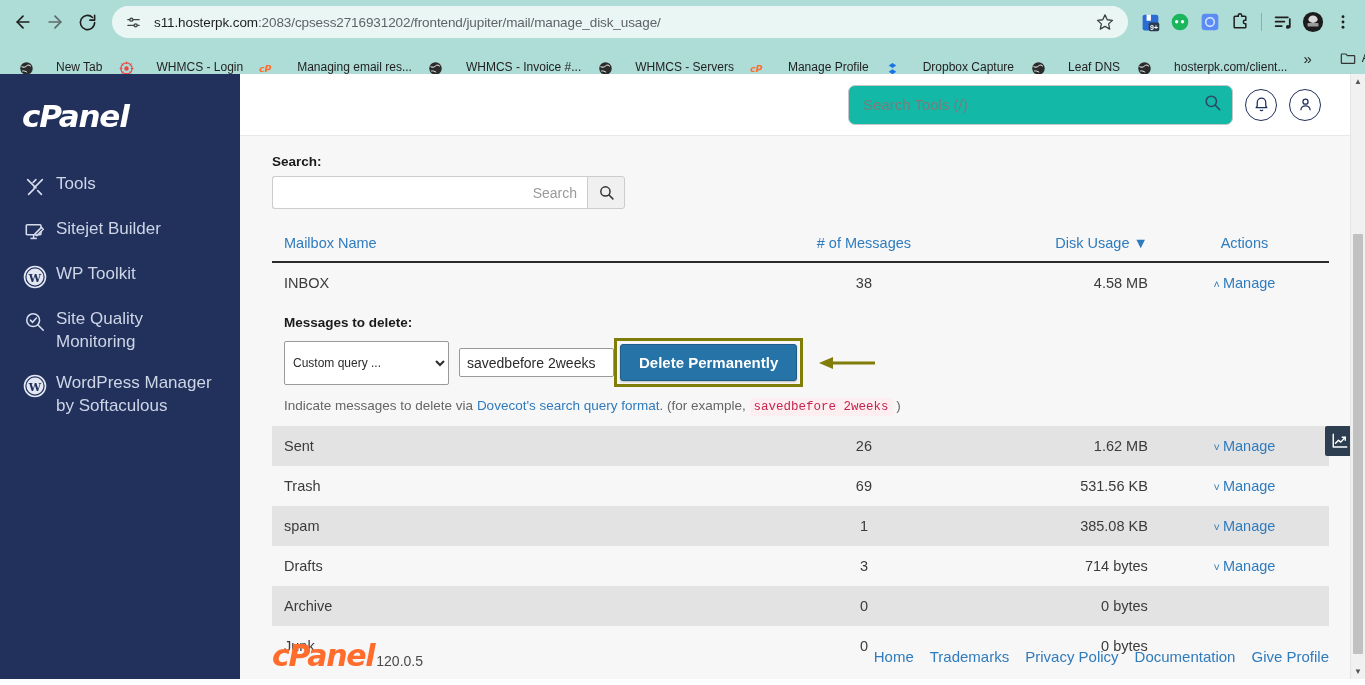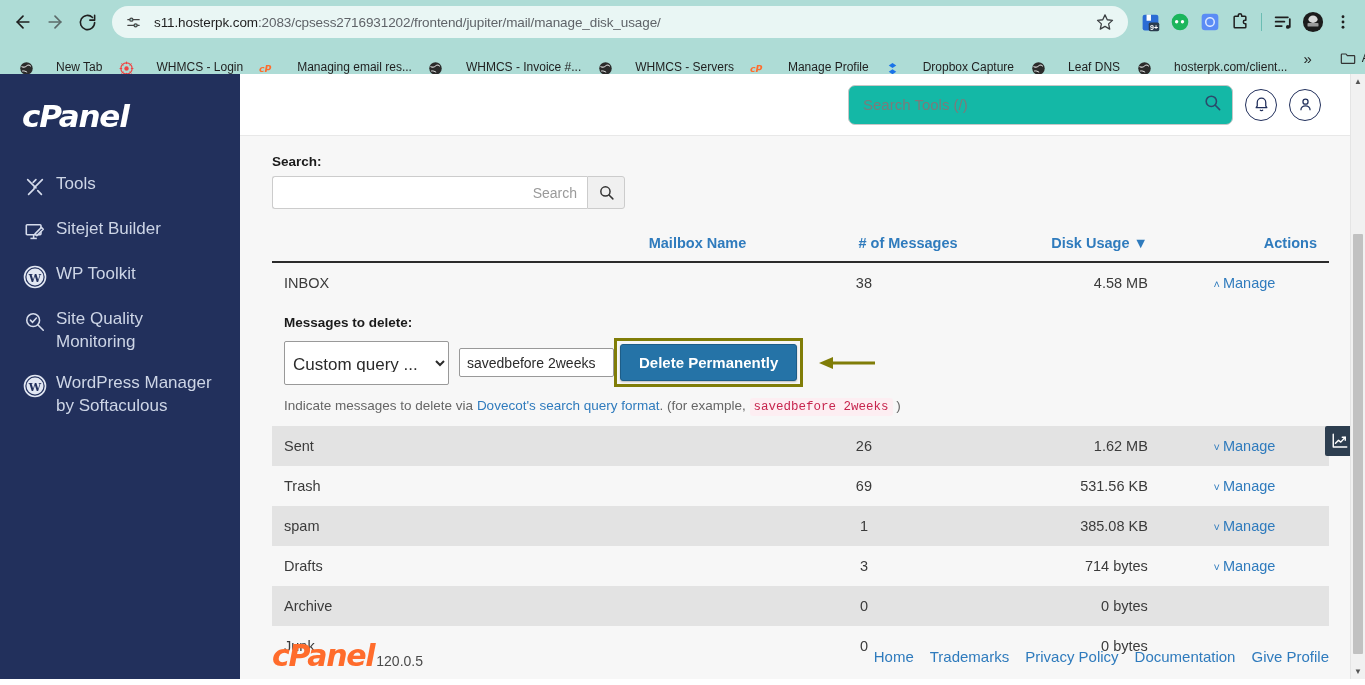--- a/index.html
+++ b/index.html
@@ -212,25 +212,24 @@
     border-radius: 0 3px 3px 0;
     display: flex; align-items: center; justify-content: center;
     color: #333;
   }
 
   
   table#mb-table { width: 100%; border-collapse: collapse; font-size: 14px; }
   #mb-table thead th {
     color: #2f7bbd;
     font-size: 14.5px;
-    font-weight: bold;
+    font-weight: normal;
     padding: 0 12px 10px 12px;
     border-bottom: 2px solid #2b2b2b;
     white-space: nowrap;
-    text-align: right;
   }
   th.c-name { text-align: left; width: 46%; }
   th.c-msgs { text-align: center; width: 20%; }
   th.c-disk { text-align: right; width: 18%; padding-right: 28px; }
   th.c-act  { text-align: center; width: 16%; color: #1a1a1a; }
 
   #mb-table tbody td {
     padding: 12px;
     color: #3b3b3b;
     font-size: 14.5px;
@@ -248,21 +247,21 @@
 
   
   td.expand-cell { padding: 8px 12px 14px 12px; background: transparent; }
   #del-label { font-size: 13.5px; font-weight: bold; color: #1a1a1a; margin-bottom: 8px; }
   #del-controls { display: flex; align-items: center; gap: 0; }
   #query-select {
     width: 165px; height: 44px;
     border: 1px solid #999;
     border-radius: 2px;
     background: #fff;
-    font-size: 17px;
+    font-size: 12px;
     font-family: "Liberation Sans", sans-serif;
     color: #2b2b2b;
     padding: 12px 4px;
   }
   #query-input {
     width: 155px; height: 29px;
     margin-left: 10px;
     border: 1px solid #999;
     border-radius: 2px;
     font-size: 14px;

